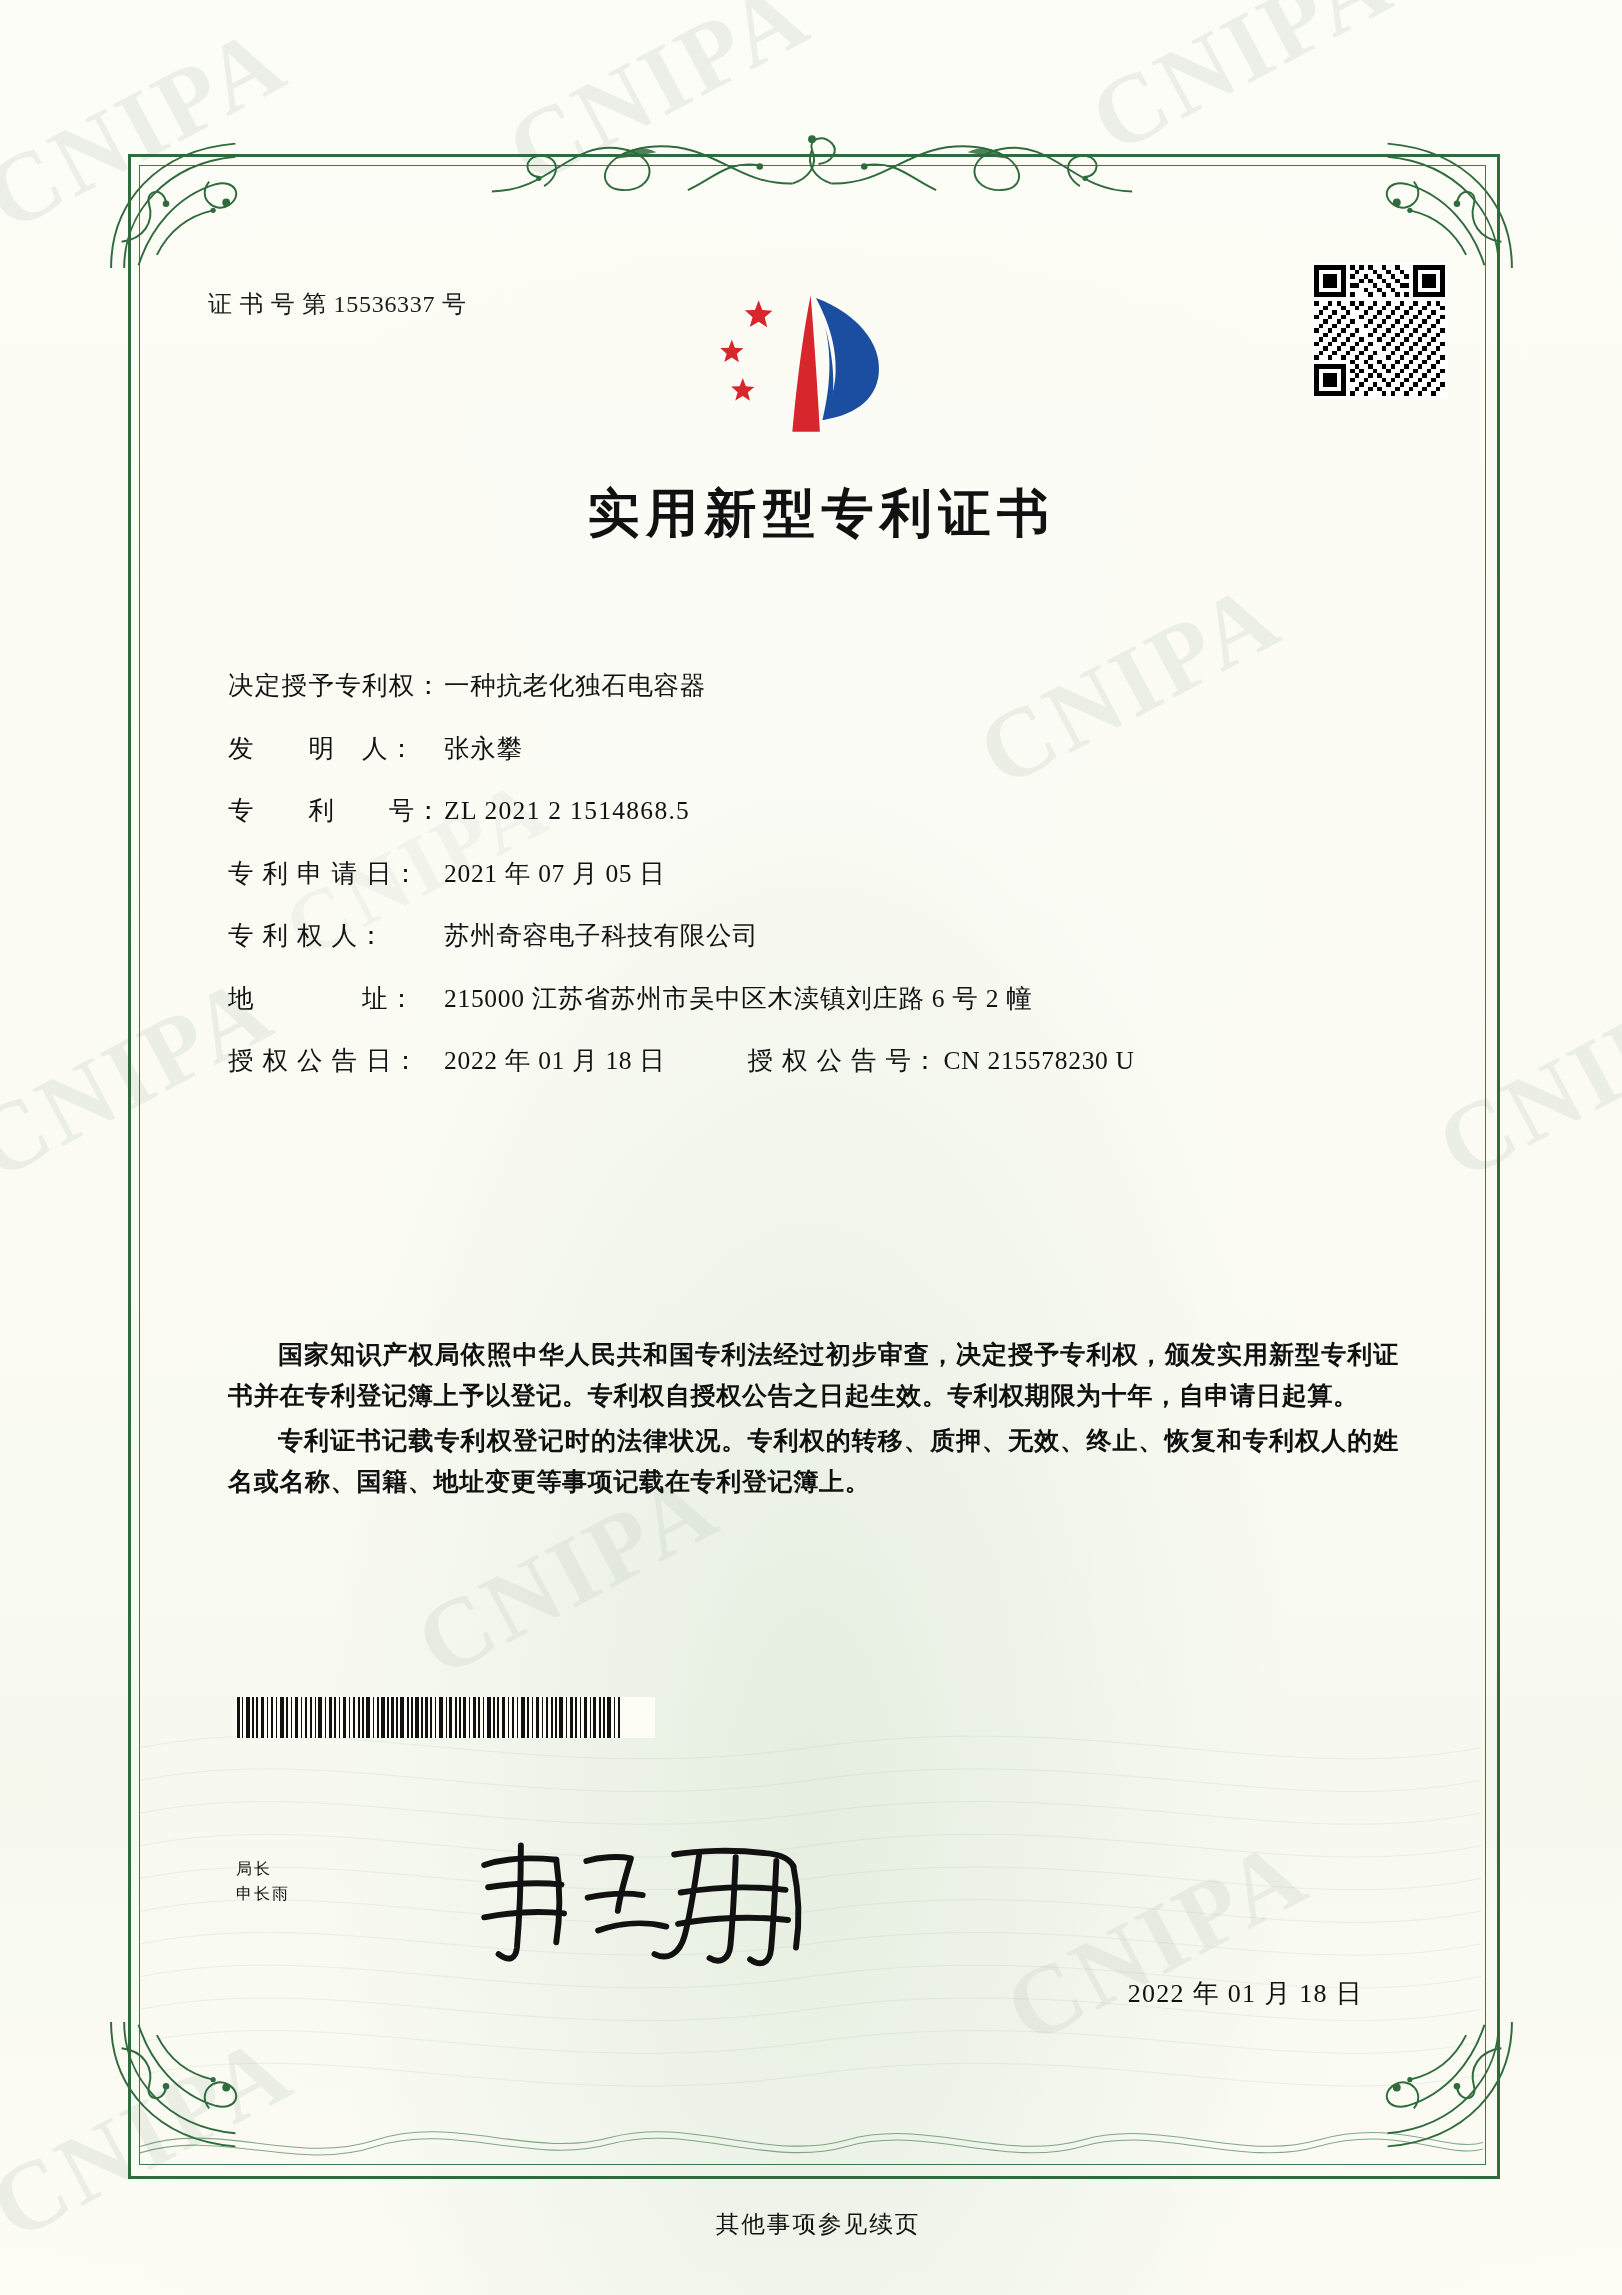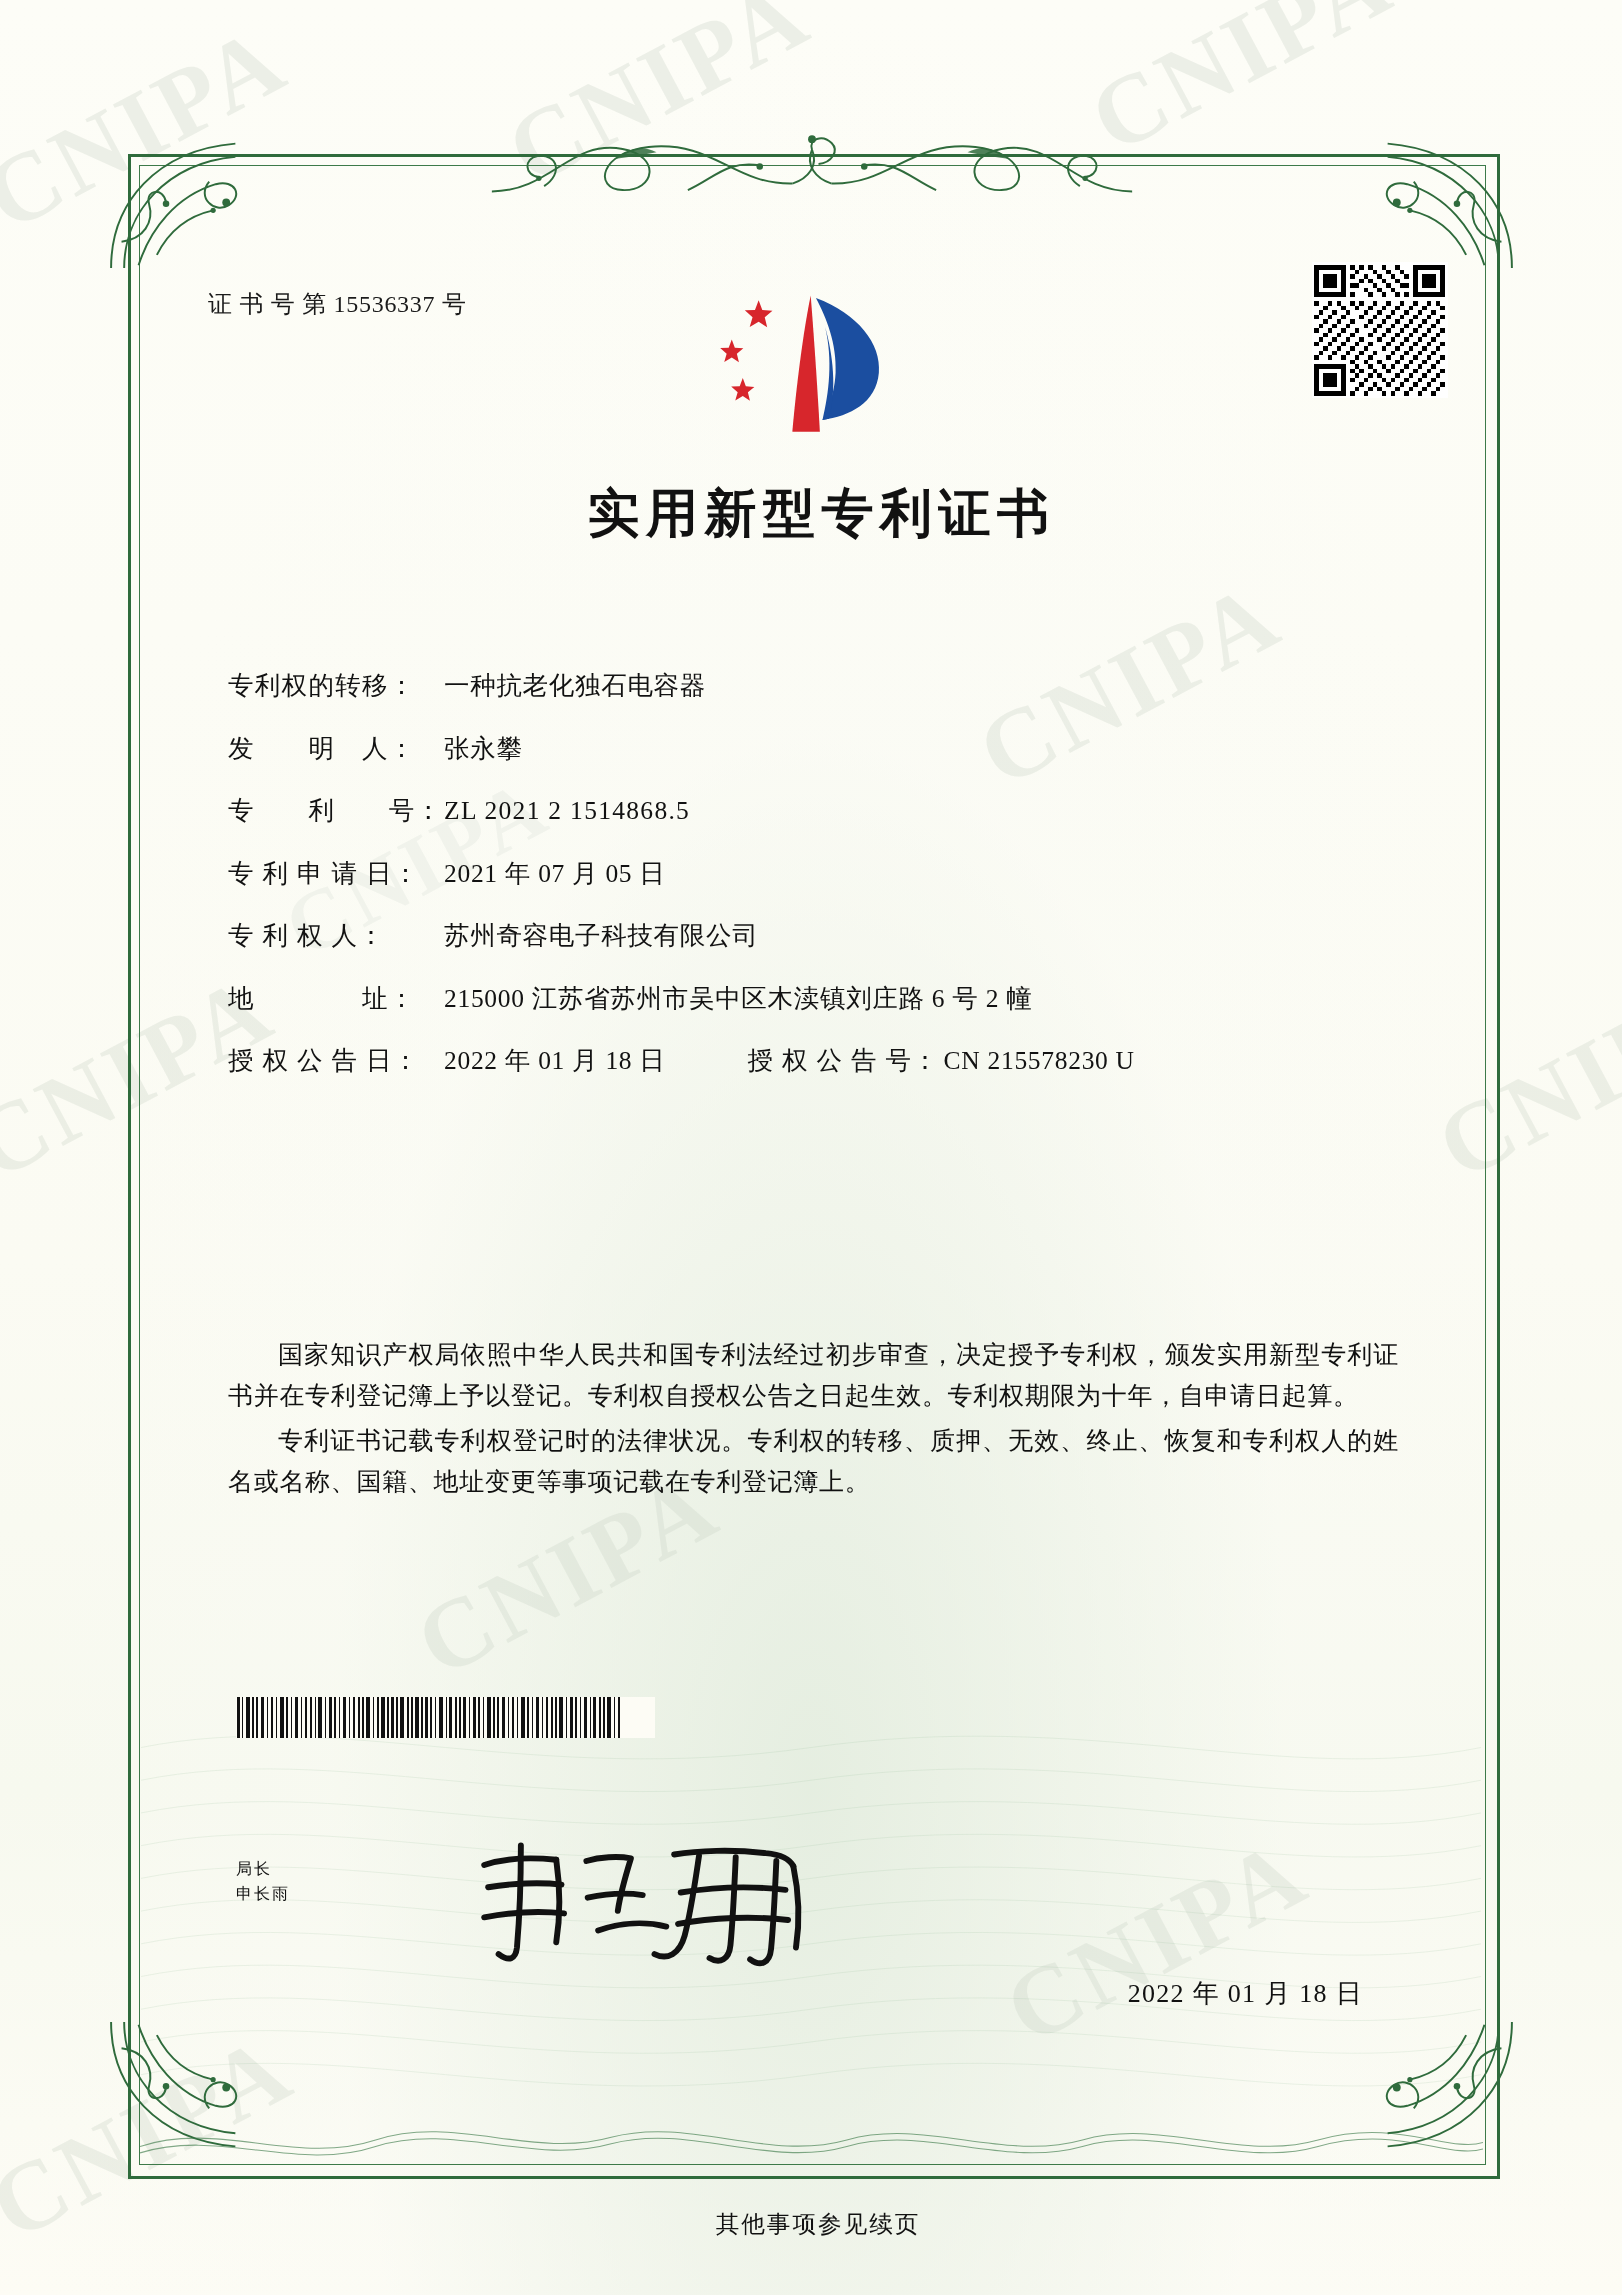--- a/index.html
+++ b/index.html
@@ -201,20 +201,21 @@
   .para-block {
     position: absolute;
     left: 228px;
     top: 1335px;
     width: 1171px;
     font-size: 25px;
     line-height: 1.62;
     color: #101010;
     text-align: justify;
     letter-spacing: 0.7px;
+    font-weight: bold;
   }
   .para-block p { margin: 0 0 5.2px 0; text-indent: 2em; }
 
   .barcode {
     position: absolute;
     left: 236px;
     top: 1697px;
     width: 419px;
     height: 41px;
   }
@@ -659,21 +660,21 @@
         <path d="M186,26 C250,50 286,96 282,140 C278,186 238,206 196,212 C196,212 214,182 216,140 C218,96 202,56 186,26 Z" fill="#1b4ea0"></path>
         <path d="M196,212 C206,170 212,120 200,70 C212,112 218,164 206,210 Z" fill="#1b4ea0"></path>
       </svg>
     </div>
 
     <div class="doc-title">实用新型专利证书</div>
 
     <div class="fields">
 
       <div class="field-row">
-        <span class="f-label">专利权的转移：</span>
+        <span class="f-label">决定授予专利权：</span>
         <span class="f-value">一种抗老化独石电容器</span>
       </div>
 
       <div class="field-row">
         <span class="f-label">发　　明　人：</span>
         <span class="f-value">张永攀</span>
       </div>
 
       <div class="field-row">
         <span class="f-label">专　　利　　号：</span>

